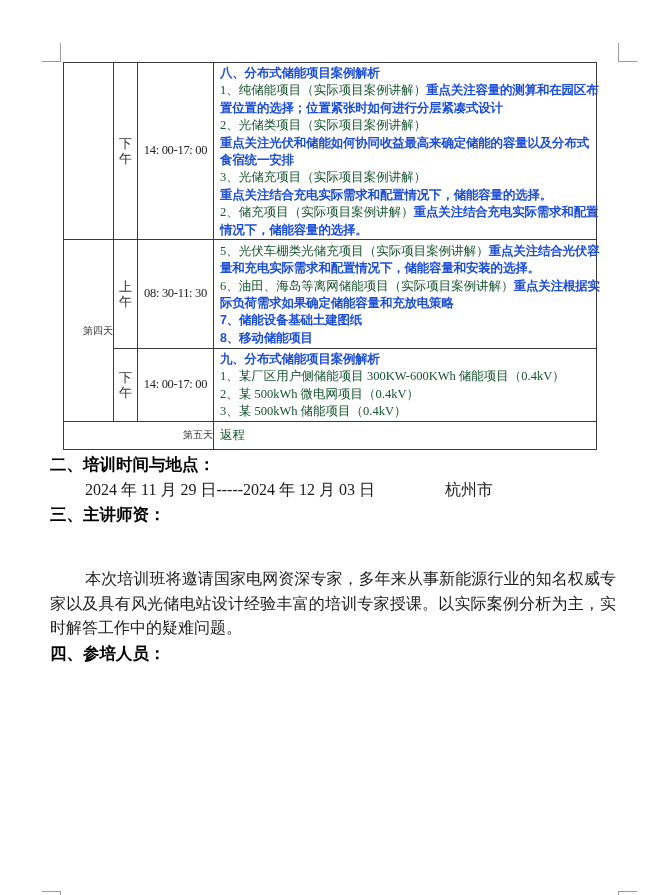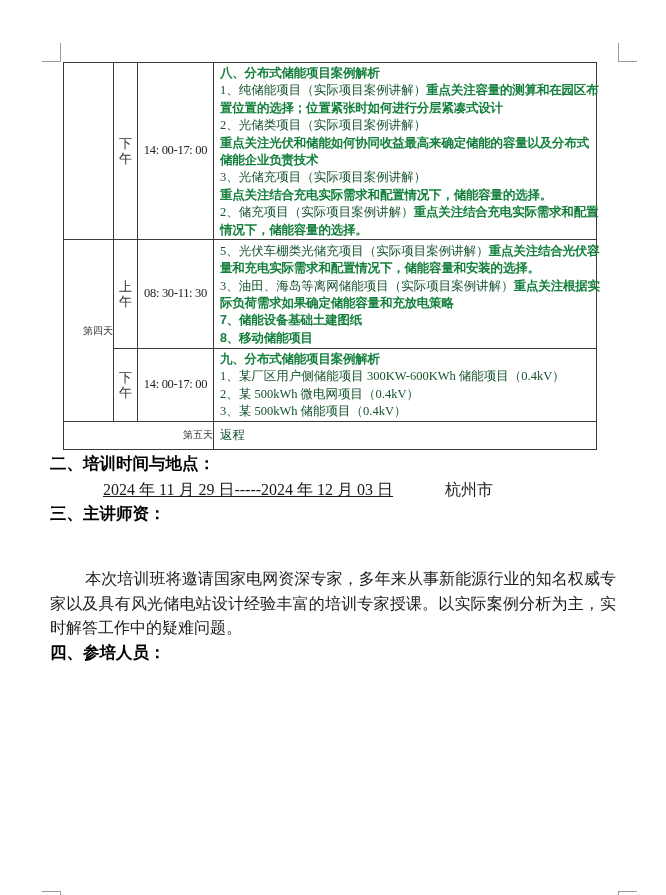--- a/index.html
+++ b/index.html
@@ -27,33 +27,33 @@
   td.ampm { width:24px; text-align:center; white-space:pre-line; line-height:15px; font-size:13px; color:#333; }
   td.time { width:76px; text-align:center; font-size:12.5px; letter-spacing:-0.3px; color:#222; }
   td.cont { width:383px; vertical-align:top; padding:2px 4px 0 6px; text-align:left; }
   tr.rA  { height:175px; }
   tr.rB1 { height:109px; }
   tr.rB2 { height:69px; }
   tr.rC  { height:28px; }
   .rline { white-space:nowrap; }
 
   
-  .run-b { font-weight:700; color:#15803d; font-family:"Liberation Sans","DejaVu Sans",sans-serif; letter-spacing:-0.2px; }
+  .run-b { font-weight:700; color:#1d4ed8; font-family:"Liberation Sans","DejaVu Sans",sans-serif; letter-spacing:-0.2px; }
   .run-u { color:#14532d; }
   .run-p { color:#1b1b1b; }
 
   
   .body-text { position:absolute; left:50px; top:452px; width:566px; }
   .sec-h {
-    font-family:Liberation Mono, monospace;
+    font-family:Liberation Sans, sans-serif;
     font-weight:700; font-size:16.5px; line-height:25px; color:#000;
   }
   .para { font-size:16px; line-height:24.6px; text-align:justify; text-indent:2.2em; color:#1b1b1b;margin-top:40px; }
   .date-line { position:relative; font-size:16px; line-height:25px; }
-  .date-text { margin-left:53px;text-decoration:underline; }
+  .date-text { margin-left:35px; }
   .city { position:absolute; left:395px; top:0; }
 </style>
 </head>
 <body>
 
 <div class="page">
 
   <div class="crop crop-tl"></div>
   <div class="crop crop-tr"></div>
   <div class="crop crop-bl"></div>
@@ -65,36 +65,36 @@
       <td class="day"></td>
       <td class="ampm">下
 午</td>
       <td class="time">14: 00-17: 00</td>
       <td class="cont">
             <div class="rline"><span class="run-b">八、分布式储能项目案例解析</span></div>
             <div class="rline"><span class="run-u">1、纯储能项目（实际项目案例讲解）</span><span class="run-b">重点关注容量的测算和在园区布</span></div>
             <div class="rline"><span class="run-b">置位置的选择；位置紧张时如何进行分层紧凑式设计</span></div>
             <div class="rline"><span class="run-u">2、光储类项目（实际项目案例讲解）</span></div>
             <div class="rline"><span class="run-b">重点关注光伏和储能如何协同收益最高来确定储能的容量以及分布式</span></div>
-            <div class="rline"><span class="run-b">储能企业负责技术</span></div>
+            <div class="rline"><span class="run-b">食宿统一安排</span></div>
             <div class="rline"><span class="run-u">3、光储充项目（实际项目案例讲解）</span></div>
             <div class="rline"><span class="run-b">重点关注结合充电实际需求和配置情况下，储能容量的选择。</span></div>
             <div class="rline"><span class="run-u">2、储充项目（实际项目案例讲解）</span><span class="run-b">重点关注结合充电实际需求和配置</span></div>
             <div class="rline"><span class="run-b">情况下，储能容量的选择。</span></div>
           </td>
     </tr>
     <tr class="rB1">
       <td class="day" rowspan="2">第四天</td>
       <td class="ampm">上
 午</td>
       <td class="time">08: 30-11: 30</td>
       <td class="cont">
             <div class="rline"><span class="run-u">5、光伏车棚类光储充项目（实际项目案例讲解）</span><span class="run-b">重点关注结合光伏容</span></div>
             <div class="rline"><span class="run-b">量和充电实际需求和配置情况下，储能容量和安装的选择。</span></div>
-            <div class="rline"><span class="run-u">3、油田、海岛等离网储能项目（实际项目案例讲解）</span><span class="run-b">重点关注根据实</span></div>
+            <div class="rline"><span class="run-u">6、油田、海岛等离网储能项目（实际项目案例讲解）</span><span class="run-b">重点关注根据实</span></div>
             <div class="rline"><span class="run-b">际负荷需求如果确定储能容量和充放电策略</span></div>
             <div class="rline"><span class="run-b">7、储能设备基础土建图纸</span></div>
             <div class="rline"><span class="run-b">8、移动储能项目</span></div>
           </td>
     </tr>
     <tr class="rB2">
       <td class="ampm">下
 午</td>
       <td class="time">14: 00-17: 00</td>
       <td class="cont">

